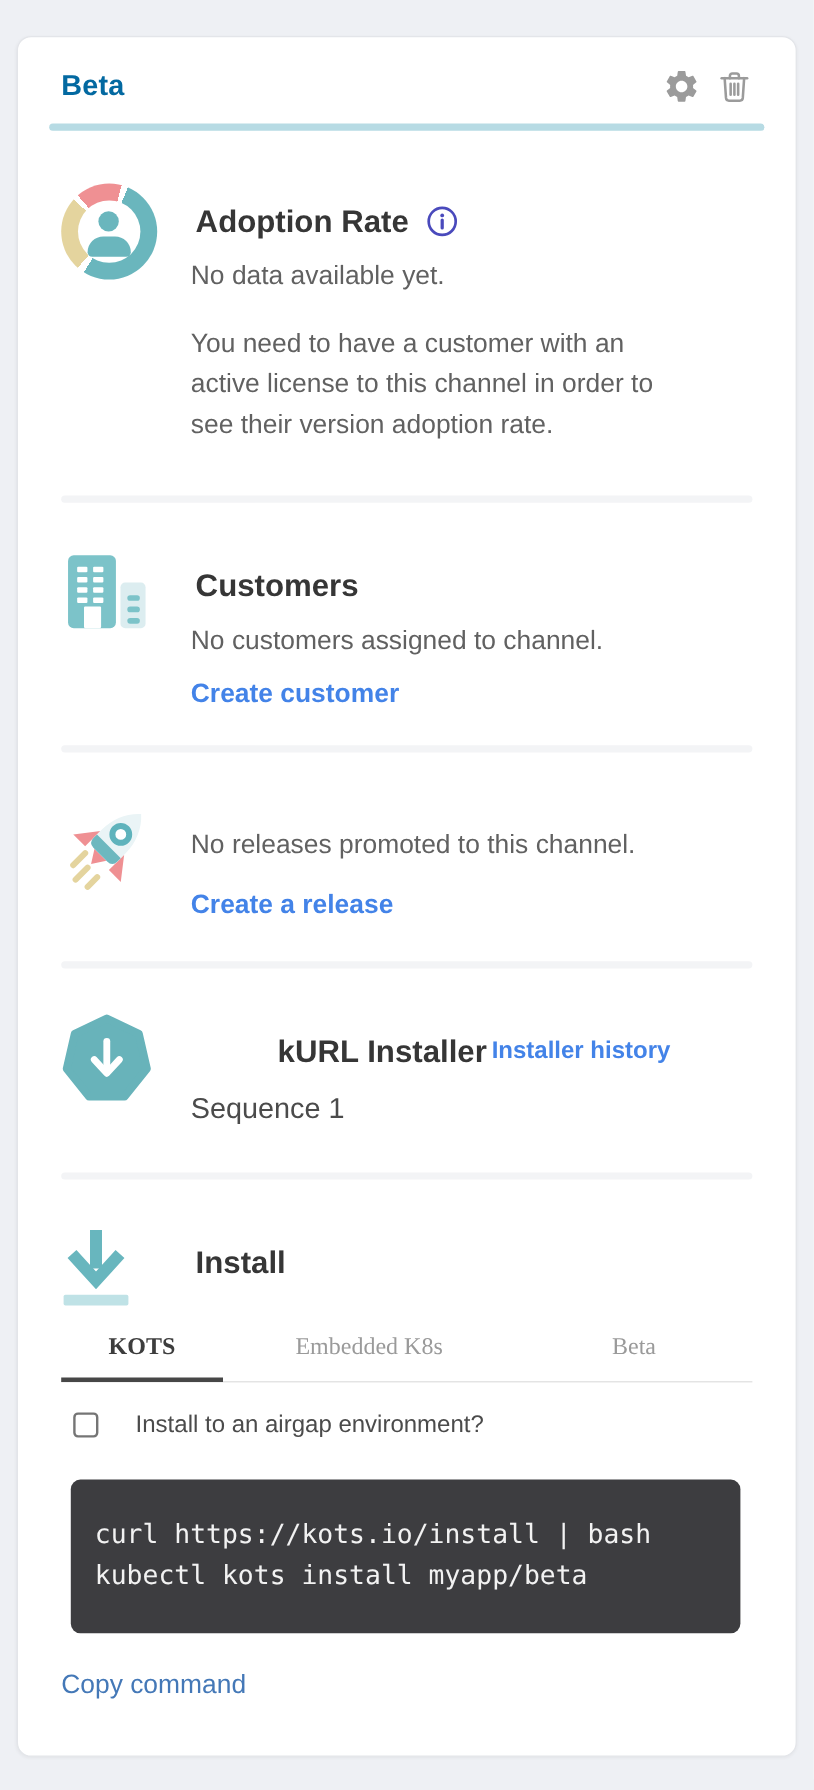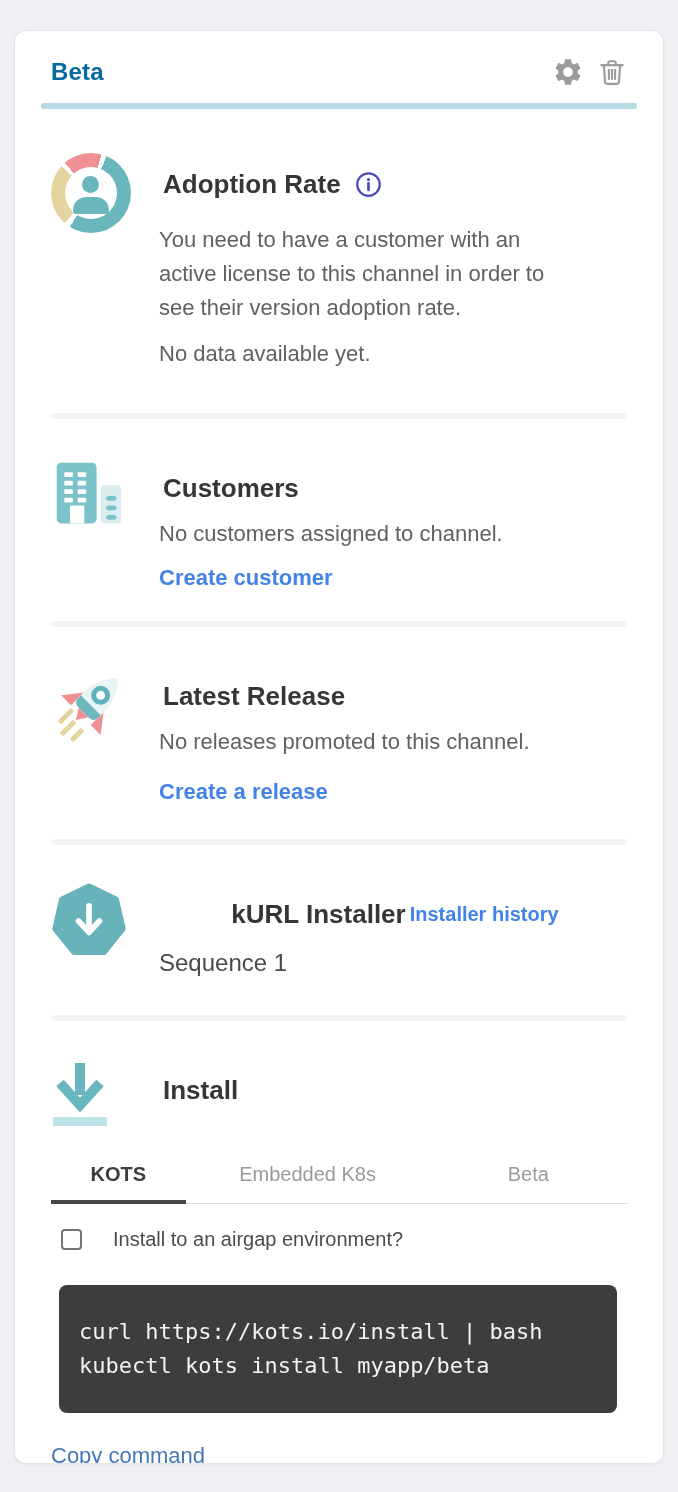--- a/index.html
+++ b/index.html
@@ -52,21 +52,21 @@
   .donut::before { content: ""; position: absolute; inset: 14px; background: #fff; border-radius: 50%; }
   .donut .p-head { position: absolute; left: 31px; top: 23px; width: 17px; height: 17px; border-radius: 50%; background: #6ab6bd; }
   .donut .p-body { position: absolute; left: 22px; top: 44px; width: 36px; height: 17px; border-radius: 17px 17px 5px 5px; background: #6ab6bd; }
 
   
   .kurl-row { display: flex; align-items: center; justify-content: center; }
   .history-link { font-size: 20px; font-weight: 700; color: #4383e8; text-decoration: none; cursor: pointer; }
   .sequence { margin: 12px 0 0; font-size: 24px; color: #4b4b4b; line-height: 32px; }
 
   
-  .tabs { display: flex; margin-top: 26px; position: relative; }
+  .tabs { display: flex; margin-top: 12px; position: relative; font-family: Liberation Serif, serif; }
   .tabs::after { content: ""; position: absolute; left: 0; right: 0; bottom: 0; height: 1px; background: #dedede; }
   .tab { font-size: 20px; color: #9a9a9a; text-align: center; padding: 8px 0 18px; cursor: pointer; z-index: 1; }
   .tab-1 { width: 135px; }
   .tab-2 { width: 245px; }
   .tab-3 { width: 198px; }
   .tab.active { color: #3d3d3d; font-weight: 700; box-shadow: inset 0 -4px 0 #474747; }
 
   
   .airgap { margin-top: 24px; display: flex; align-items: center; gap: 31px; padding-left: 10px; }
   .checkbox { box-sizing: border-box; width: 21px; height: 21px; border: 2px solid #757575; border-radius: 4px; background: #fff; cursor: pointer; flex-shrink: 0; }
@@ -119,22 +119,22 @@
       <h2>
         <span>Adoption Rate</span>
         <span class="icon-btn">
           <svg width="27" height="27" viewBox="0 0 24 24" fill="none">
               <circle cx="12" cy="12" r="10" stroke="#4a4abc" stroke-width="2"></circle>
               <circle cx="12" cy="7.6" r="1.4" fill="#4a4abc"></circle>
               <path d="M12 11v5.8" stroke="#4a4abc" stroke-width="2.4" stroke-linecap="round"></path>
             </svg>
         </span>
       </h2>
+      <p class="muted">No data available yet.</p>
       <p class="muted help">You need to have a customer with an active license to this channel in order to see their version adoption rate.</p>
-      <p class="muted">No data available yet.</p>
     </div>
   </div>
 
   <div class="divider"></div>
 
   
   <div class="section sec-customers">
     <div class="icon-col">
       <svg width="76" height="76" viewBox="0 0 80 80">
         <rect x="52" y="30" width="22" height="40" rx="4" fill="#dcedf0"></rect>
@@ -175,23 +175,20 @@
           <path d="M30 38 L16 56 L30 56 Z" fill="#ef9093"></path>
           <path d="M58 38 L72 56 L58 56 Z" fill="#ef9093"></path>
           <path d="M37 52 L44 63 L51 52 Z" fill="#ef9093"></path>
           <path d="M44 4 C53 12 58 24 58 36 L58 46 Q58 52 52 52 L36 52 Q30 52 30 46 L30 36 C30 24 35 12 44 4 Z" fill="#eaf4f6"></path>
           <path d="M30 42 L58 42 L58 46 Q58 52 52 52 L36 52 Q30 52 30 46 Z" fill="#6db8bf"></path>
           <circle cx="44" cy="28" r="7" fill="#ffffff" stroke="#5fb3bc" stroke-width="5"></circle>
         </g>
       </svg>
     </div>
     <div class="content">
-      <h2>
-          <span>Latest Release</span>
-        </h2>
       <p class="muted">No releases promoted to this channel.</p>
       <a class="link" style="margin-top:18px">Create a release</a>
     </div>
   </div>
 
   <div class="divider"></div>
 
   
   <div class="section sec-kurl">
     <div class="icon-col">

